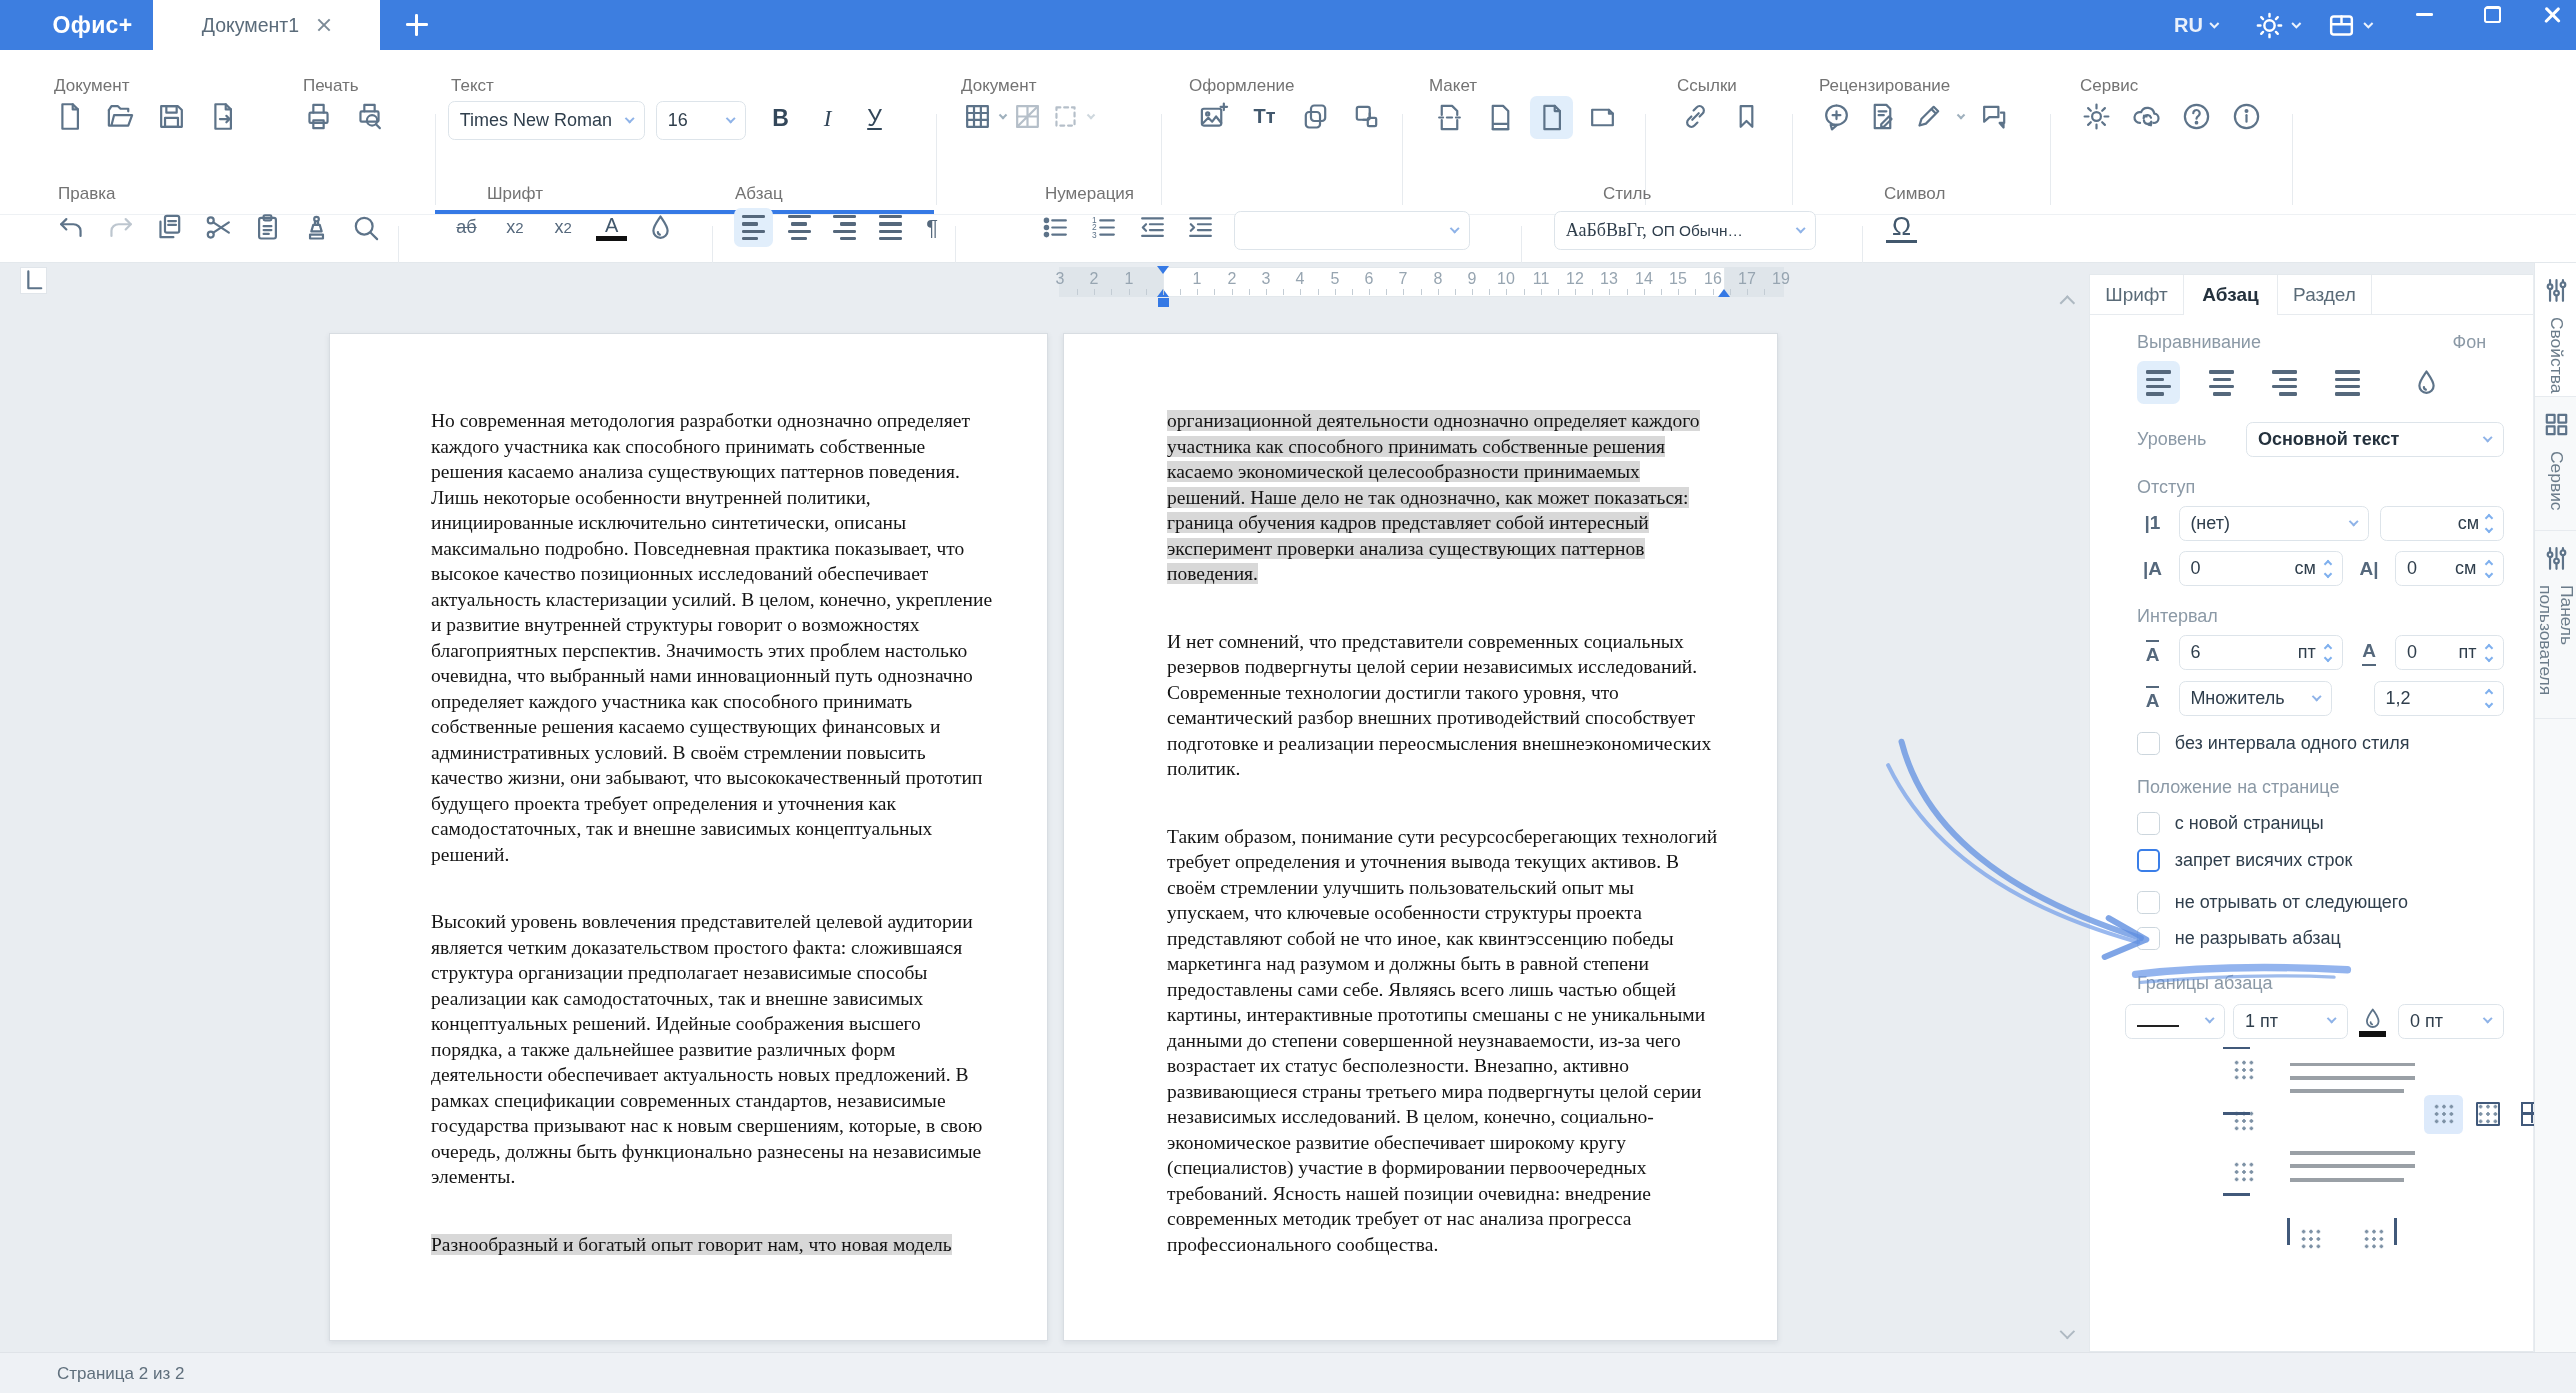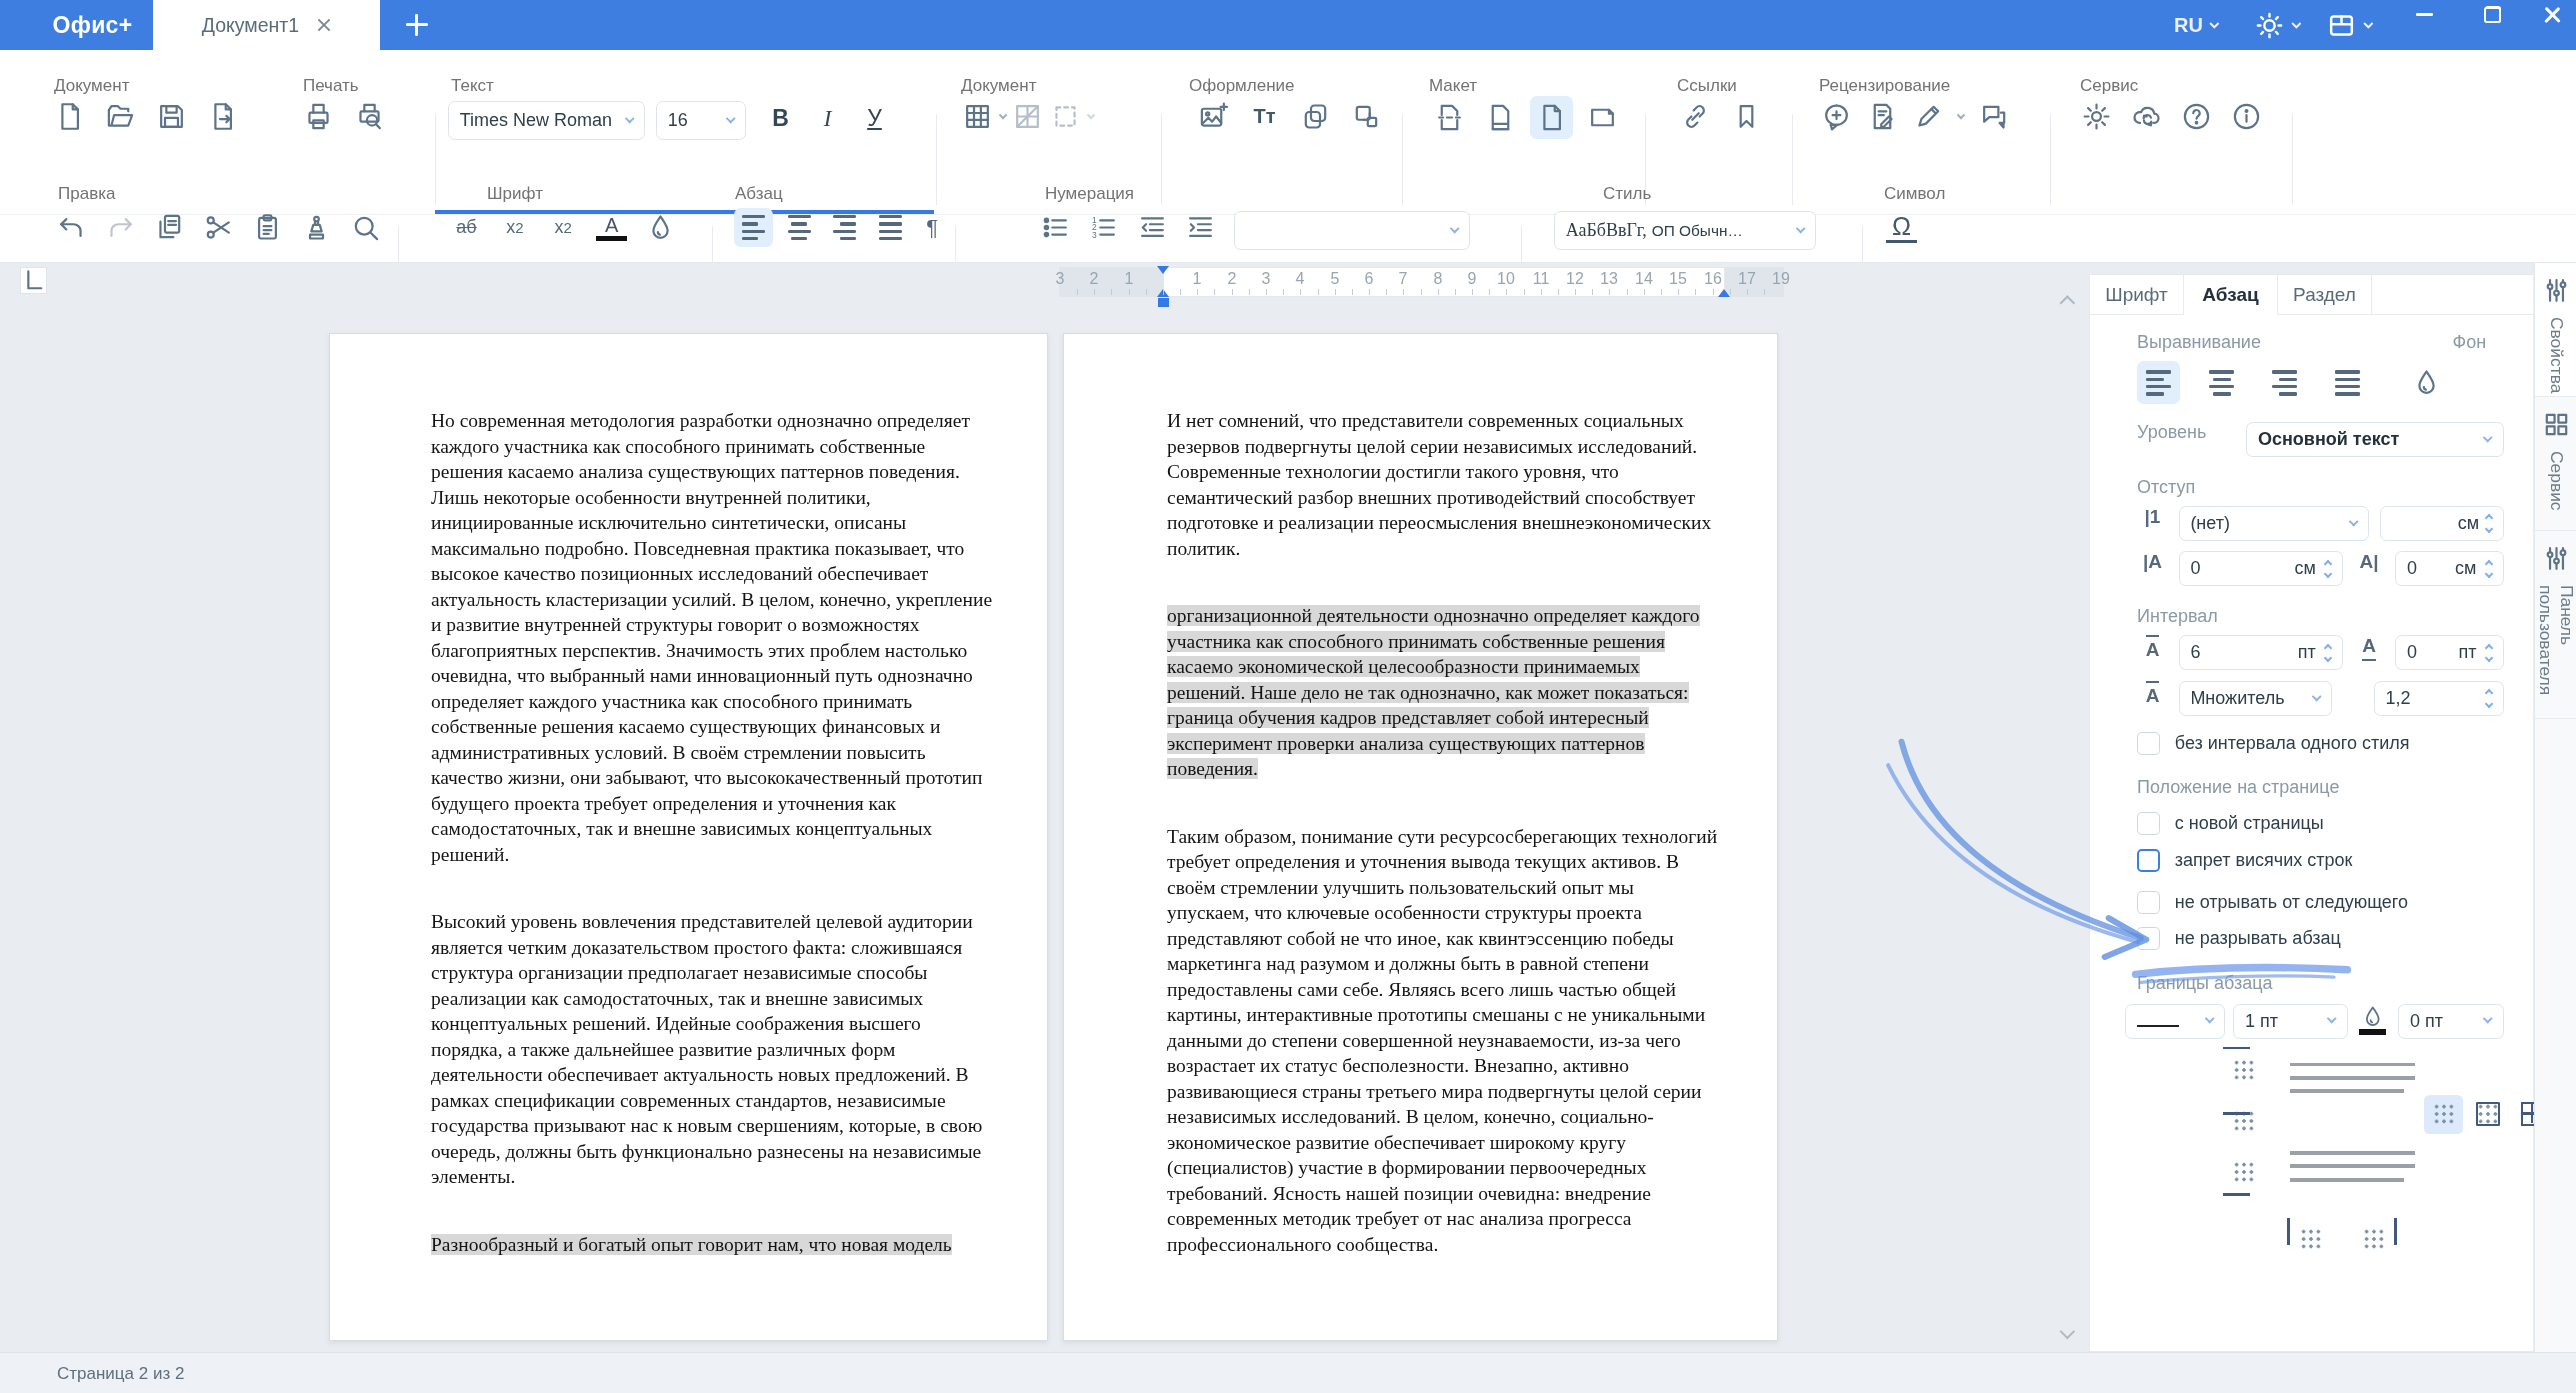--- a/index.html
+++ b/index.html
@@ -68,21 +68,21 @@
   .ptabs{display:flex;height:40px}
   .ptab{width:94px;height:40px;display:flex;align-items:center;justify-content:center;font-size:19px;color:#5a6b78;border-right:0.7px solid #e7ebef;border-bottom:0.7px solid #e7ebef}
   .ptab.active{font-weight:bold;color:#24313d;border-bottom:none}
   .ptab-rest{flex:1;border-bottom:0.7px solid #e7ebef}
   .subtabs{display:flex;height:62px;border-bottom:0.7px solid #e7ebef;align-items:center;padding-left:17.4px;gap:39px}
   .subtab{font-size:19px;color:#5a6b78;position:relative;height:100%;display:flex;align-items:center}
   .subtab.active{font-weight:bold;color:#24313d}
   .subtab.active::after{content:"";position:absolute;left:-8px;right:-8px;bottom:0;height:4.7px;background:#3579e5}
   .pcontent{padding:0 29.5px 0 47px}
   .seclabel{color:#8b99a6;font-size:18px}
-  .prow{display:flex;align-items:flex-start;gap:10.7px}
+  .prow{display:flex;align-items:center;gap:10.7px}
   .alignbtn{width:43px;height:43px;border-radius:6.7px;display:flex;align-items:center;justify-content:center}
   .alignbtn.active{background:#e1eefb}
   .bars{display:flex;flex-direction:column;gap:4px}
   .bars i{display:block;height:3.4px;border-radius:1.3px;background:#55687c}
   .cbrow{display:flex;align-items:center;gap:14.8px;margin-top:12px}
   .cb{width:23px;height:23px;border:1.3px solid #ccd6dd;border-radius:4.7px;background:#fff;flex:none}
   .cb.focus{border:2px solid #3a7ee8}
   .cblabel{font-size:18px;color:#2f3e4c}
   .pic{font-size:19px;color:#55687c;width:31px;flex:none;text-align:center;font-weight:bold}
   .aline{display:inline-block;border-top:2.7px solid #55687c;padding-top:1.3px}
@@ -609,22 +609,22 @@
 
   <div class="page" style="left:329px;width:719px;height:1008px">
     <div class="pagetext" style="position:absolute;left:101px;top:74px;width:564px">
         <p><span>Но современная методология разработки однозначно определяет каждого участника как способного принимать собственные решения касаемо анализа существующих паттернов поведения. Лишь некоторые особенности внутренней политики, инициированные исключительно синтетически, описаны максимально подробно. Повседневная практика показывает, что высокое качество позиционных исследований обеспечивает актуальность кластеризации усилий. В целом, конечно, укрепление и развитие внутренней структуры говорит о возможностях благоприятных перспектив. Значимость этих проблем настолько очевидна, что выбранный нами инновационный путь однозначно определяет каждого участника как способного принимать собственные решения касаемо существующих финансовых и административных условий. В своём стремлении повысить качество жизни, они забывают, что высококачественный прототип будущего проекта требует определения и уточнения как самодостаточных, так и внешне зависимых концептуальных решений.</span></p>
         <p><span>Высокий уровень вовлечения представителей целевой аудитории является четким доказательством простого факта: сложившаяся структура организации предполагает независимые способы реализации как самодостаточных, так и внешне зависимых концептуальных решений. Идейные соображения высшего порядка, а также дальнейшее развитие различных форм деятельности обеспечивает актуальность новых предложений. В рамках спецификации современных стандартов, независимые государства призывают нас к новым свершениям, которые, в свою очередь, должны быть функционально разнесены на независимые элементы.</span></p>
         <p><span class="sel">Разнообразный и богатый опыт говорит нам, что новая модель</span></p>
       </div>
   </div>
   <div class="page" style="left:1063px;width:715px;height:1008px">
     <div class="pagetext" style="position:absolute;left:103px;top:74px;width:551px">
+        <p><span class="sel">организационной деятельности однозначно определяет каждого участника как способного принимать собственные решения касаемо экономической целесообразности принимаемых решений. Наше дело не так однозначно, как может показаться: граница обучения кадров представляет собой интересный эксперимент проверки анализа существующих паттернов поведения.</span></p>
         <p><span>И нет сомнений, что представители современных социальных резервов подвергнуты целой серии независимых исследований. Современные технологии достигли такого уровня, что семантический разбор внешних противодействий способствует подготовке и реализации переосмысления внешнеэкономических политик.</span></p>
-        <p><span class="sel">организационной деятельности однозначно определяет каждого участника как способного принимать собственные решения касаемо экономической целесообразности принимаемых решений. Наше дело не так однозначно, как может показаться: граница обучения кадров представляет собой интересный эксперимент проверки анализа существующих паттернов поведения.</span></p>
         <p><span>Таким образом, понимание сути ресурсосберегающих технологий требует определения и уточнения вывода текущих активов. В своём стремлении улучшить пользовательский опыт мы упускаем, что ключевые особенности структуры проекта представляют собой не что иное, как квинтэссенцию победы маркетинга над разумом и должны быть в равной степени предоставлены сами себе. Являясь всего лишь частью общей картины, интерактивные прототипы смешаны с не уникальными данными до степени совершенной неузнаваемости, из-за чего возрастает их статус бесполезности. Внезапно, активно развивающиеся страны третьего мира подвергнуты целой серии независимых исследований. В целом, конечно, социально-экономическое развитие обеспечивает широкому кругу (специалистов) участие в формировании первоочередных требований. Ясность нашей позиции очевидна: внедрение современных методик требует от нас анализа прогресса профессионального сообщества.</span></p>
       </div>
   </div>
 
   <div class="scrch" style="left:2062px;top:35px;transform:rotate(-135deg)"></div>
   <div class="scrch" style="left:2062px;top:1063px;transform:rotate(45deg)"></div>
 </div>
 
 <div class="panel">
   <div class="ptabs">

